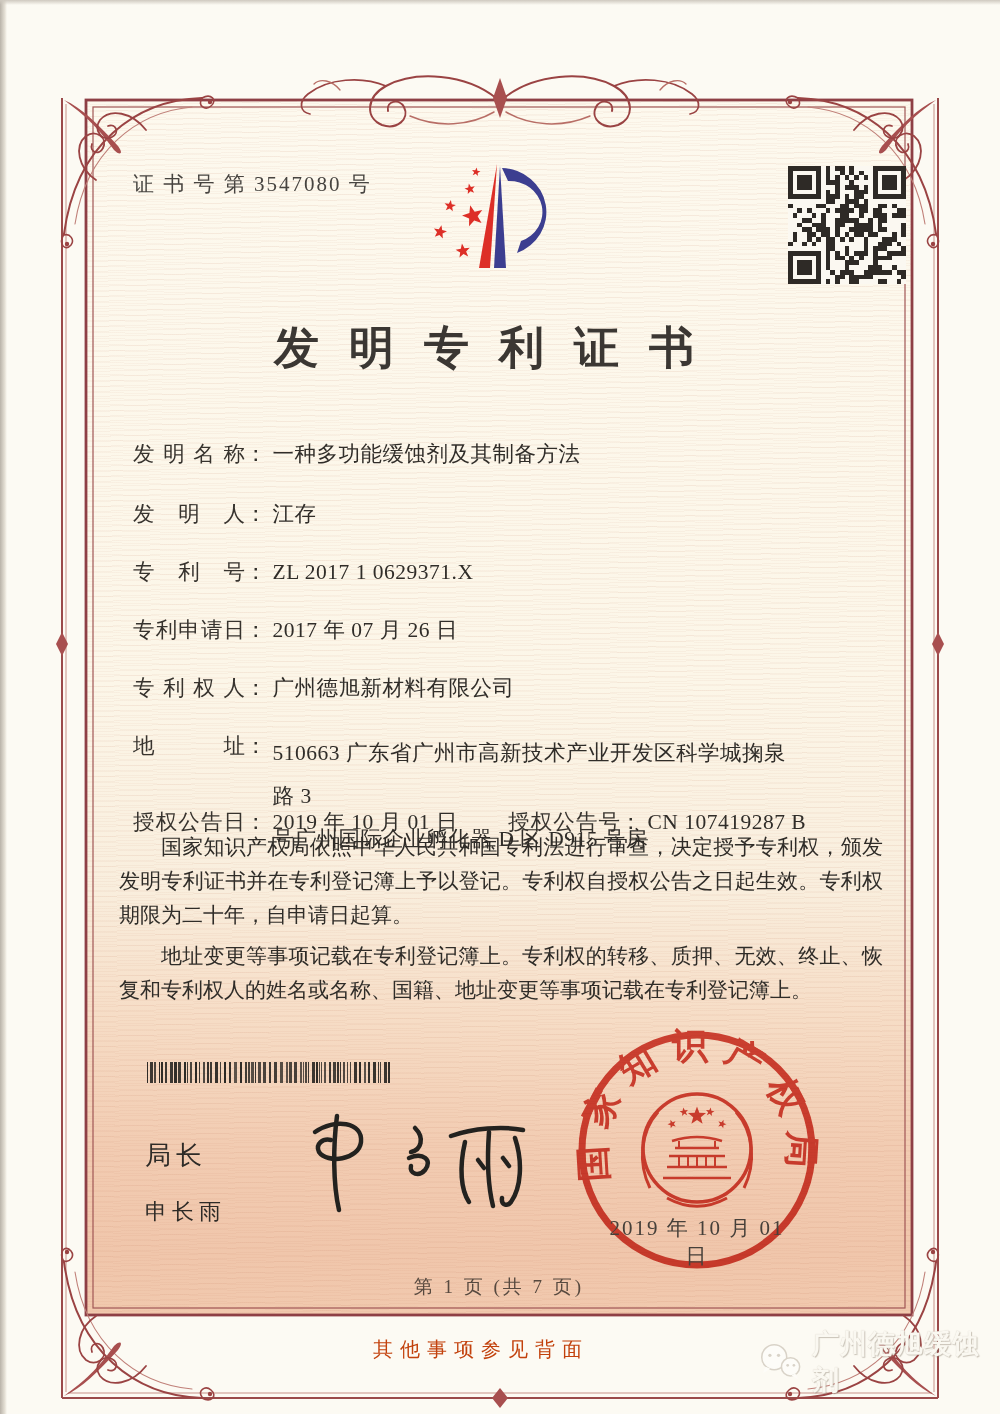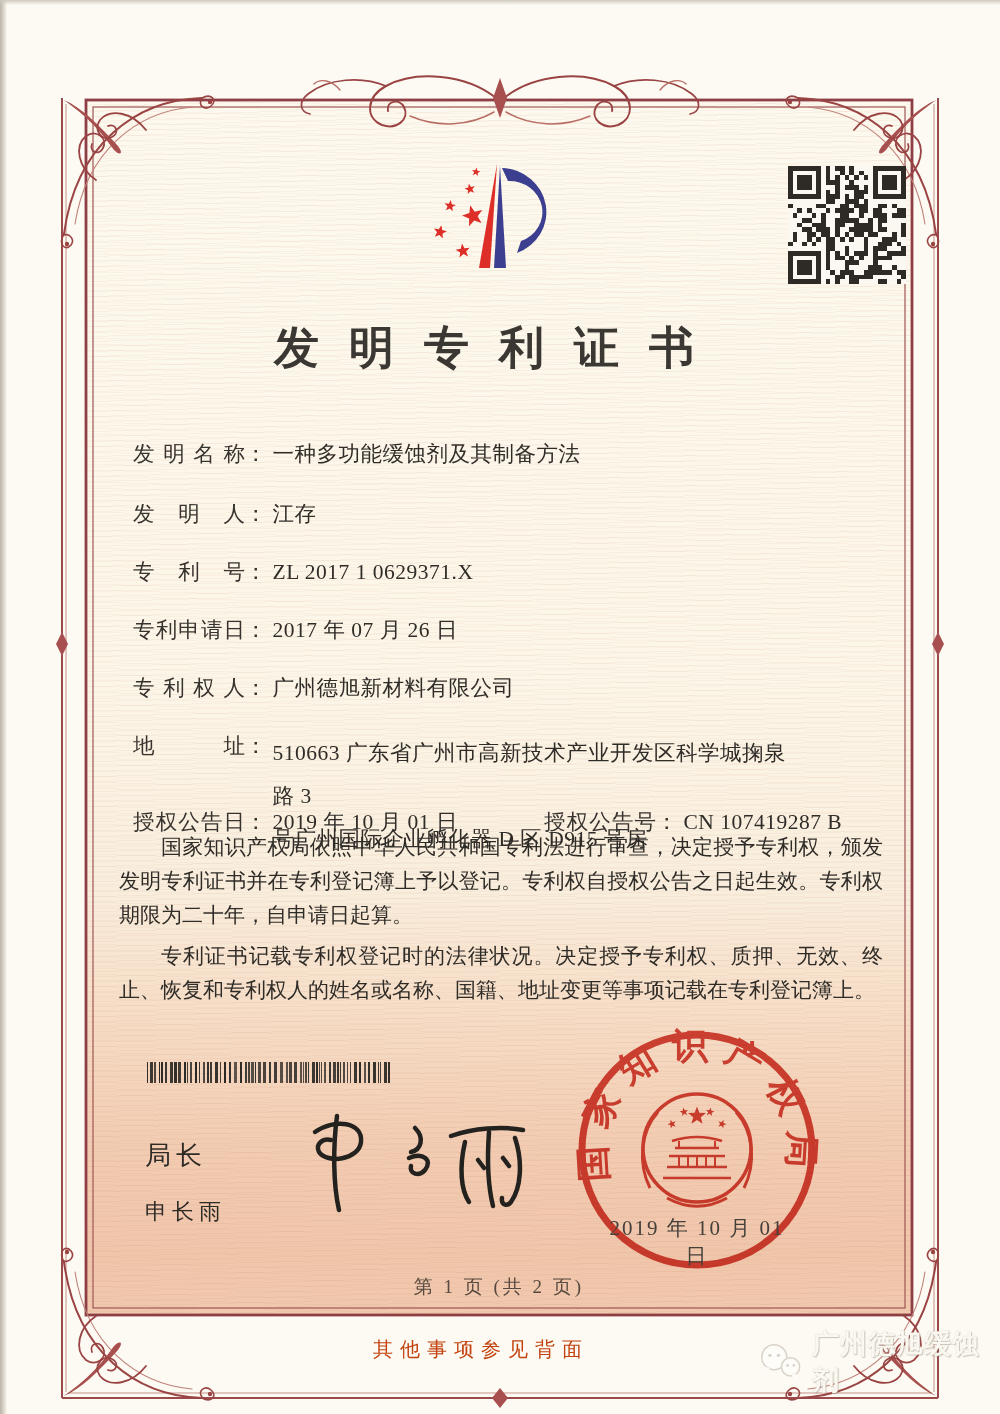--- a/index.html
+++ b/index.html
@@ -24,21 +24,21 @@
   .qr{position:absolute;left:788px;top:166px;width:118px;height:118px;}
   .title{position:absolute;left:86px;top:318px;width:826px;text-align:center;
     font-size:45px;font-weight:700;letter-spacing:30px;box-sizing:border-box;color:#3b3733;}
   .fields{position:absolute;left:133px;top:440px;width:680px;font-size:21.5px;}
   .frow{position:absolute;left:0;display:flex;align-items:flex-start;line-height:29px;white-space:nowrap;}
   .flabel{display:inline-block;width:112px;text-align-last:justify;text-align:justify;color:#3a3order733;}
   .flabel{color:#37332e;}
   .fcolon{margin-right:6px;}
   .fvalue{letter-spacing:0.5px;color:#302d29;}
   .fvalue.multiline{white-space:pre-line;width:532px;line-height:43px;}
-  .pair2{position:absolute;left:375px;display:flex;margin-left:36px;}
+  .pair2{position:absolute;left:375px;display:flex;}
   .paras{position:absolute;left:119px;top:830px;width:764px;font-size:21px;line-height:34px;
     text-align:justify;color:#2f2c28;}
   .paras p{margin:0 0 7px 0;text-indent:2em;}
   .barcode{position:absolute;left:145px;top:1062px;width:247px;height:21px;}
   .issuer-title{position:absolute;left:145px;top:1138px;font-size:26px;letter-spacing:5px;color:#2e2b27;}
   .issuer-name{position:absolute;left:145px;top:1181px;font-size:22px;letter-spacing:5px;color:#2e2b27;margin-top:16px;}
   .signature{position:absolute;left:275px;top:1098px;}
   .seal{position:absolute;left:572px;top:1028px;mix-blend-mode:multiply;opacity:0.92;}
   .seal-date{position:absolute;left:597px;top:1214px;width:200px;text-align:center;
     font-size:21px;letter-spacing:2px;color:#46403a;z-index:5;}
@@ -106,20 +106,21 @@
     <g fill="#a84f4f">
       <path d="M62,632 L68,644 L62,656 L56,644 Z"></path>
       <path d="M938,632 L944,644 L938,656 L932,644 Z"></path>
       <path d="M500,1388 L508,1398 L500,1408 L492,1398 Z"></path>
     </g>
   </svg>
 
   <div class="scan-edge-left"></div>
   <div class="scan-edge-top"></div>
 
+  <div class="cert-no">证 书 号 第 3547080 号</div>
 
   <svg class="logo" width="160" height="128" viewBox="0 0 160 128">
     <g fill="#dd2f27">
       <g>
           <polygon points="56.78,11.57 57.36,14.69 60.46,15.37 57.67,16.89 57.97,20.04 55.67,17.86 52.76,19.13 54.13,16.26 52.03,13.89 55.17,14.30"></polygon>
         </g>
       <g>
           <polygon points="48.86,27.62 50.94,30.89 54.76,30.25 52.30,33.24 54.09,36.68 50.48,35.26 47.76,38.02 48.00,34.16 44.53,32.43 48.28,31.45"></polygon>
         </g>
       <g>
@@ -408,21 +409,21 @@
       <span class="pair2">
         <span class="flabel">授权公告号</span>
           <span class="fcolon">：</span>
         <span class="fvalue">CN 107419287 B</span>
       </span>
     </div>
   </div>
 
   <div class="paras">
     <p>国家知识产权局依照中华人民共和国专利法进行审查，决定授予专利权，颁发发明专利证书并在专利登记簿上予以登记。专利权自授权公告之日起生效。专利权期限为二十年，自申请日起算。</p>
-    <p>专利证书记载专利权登记时的法律状况。决定授予专利权、质押、无效、终止、恢复和专利权人的姓名或名称、国籍、地址变更等事项记载在专利登记簿上。</p>
+    <p>地址变更等事项记载在专利登记簿上。专利权的转移、质押、无效、终止、恢复和专利权人的姓名或名称、国籍、地址变更等事项记载在专利登记簿上。</p>
   </div>
 
   <div class="barcode">
     <svg width="247" height="21" id="barcode-svg">
         <rect x="2" y="0" width="1" height="21" fill="rgba(43,40,36,0.98)"></rect>
         <rect x="5" y="0" width="3" height="21" fill="rgba(43,40,36,0.91)"></rect>
         <rect x="9" y="0" width="2" height="21" fill="rgba(43,40,36,0.84)"></rect>
         <rect x="14" y="0" width="1" height="21" fill="rgba(43,40,36,1.00)"></rect>
         <rect x="16" y="0" width="2" height="21" fill="rgba(43,40,36,0.98)"></rect>
         <rect x="20" y="0" width="2" height="21" fill="rgba(43,40,36,0.91)"></rect>
@@ -535,21 +536,21 @@
       <path d="M107,128 V139 M116,128 V139 M125,128 V139 M134,128 V139 M143,128 V139" stroke-width="2"></path>
       <path d="M95,139 H155" stroke-width="2.5"></path>
       <path d="M91,150 H159" stroke-width="2.5"></path>
       <path d="M86,84 C68,104 66,136 78,160" stroke-width="3"></path>
       <path d="M164,84 C182,104 184,136 172,160" stroke-width="3"></path>
       <path d="M95,170 C115,181 135,181 155,170" stroke-width="3"></path>
     </g>
   </svg>
   <div class="seal-date">2019 年 10 月 01 日</div>
 
-  <div class="page-num">第 1 页 (共 2 页)</div>
+  <div class="page-num">第 1 页 (共 7 页)</div>
   <div class="back-note">其他事项参见背面</div>
 
   <div class="watermark">
     <svg width="50" height="42" viewBox="0 0 50 42">
       <g stroke="#d9d3c8" stroke-width="1.6" fill="#fdfcf8">
         <circle cx="19" cy="16" r="13"></circle>
         <path d="M10,26 L7,33 L15,28 Z" stroke="none" fill="#fdfcf8"></path>
         <circle cx="36" cy="26" r="9.5"></circle>
         <path d="M41,33 L44,39 L37,35 Z" stroke="none" fill="#fdfcf8"></path>
       </g>

